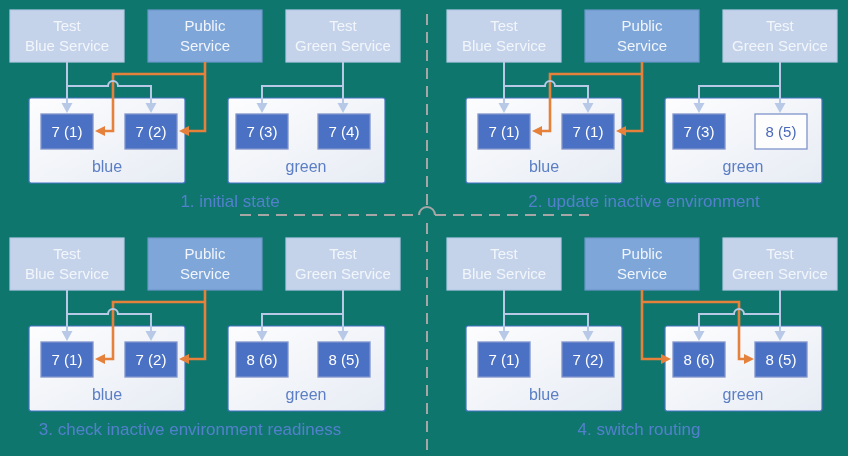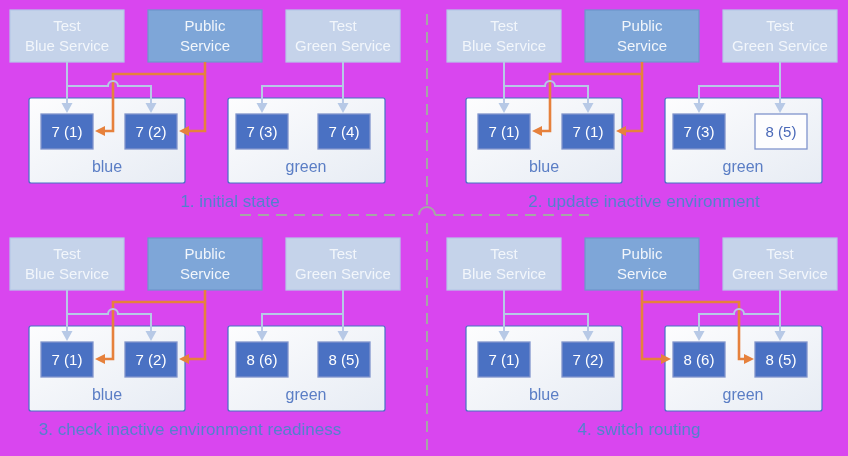--- a/index.html
+++ b/index.html
@@ -1,17 +1,17 @@
 <!DOCTYPE html>
 <html><head>
 <meta charset="utf-8">
 <style>
   html,body{margin:0;padding:0;background:#ffffff;}
   #stage{
-    position:relative;width:848px;height:456px;background:#d946ef;overflow:hidden;
+    position:relative;width:848px;height:456px;background:#0f766e;overflow:hidden;
     font-family:"Liberation Sans",sans-serif;
   }
   .panel{position:absolute;width:424px;height:228px;}
   #p1{left:0;top:0;} #p2{left:424px;top:0;} #p3{left:0;top:228px;} #p4{left:424px;top:228px;}
   svg{display:block;}
   
   .svc-light{fill:#c5d3ea;stroke:#b4c8e6;stroke-width:1.2;}
   .svc-public{fill:#7ea6d8;stroke:#6d97cc;stroke-width:1.2;}
   .svc-text{fill:#f2f6fb;font-size:15px;text-anchor:middle;}
   

